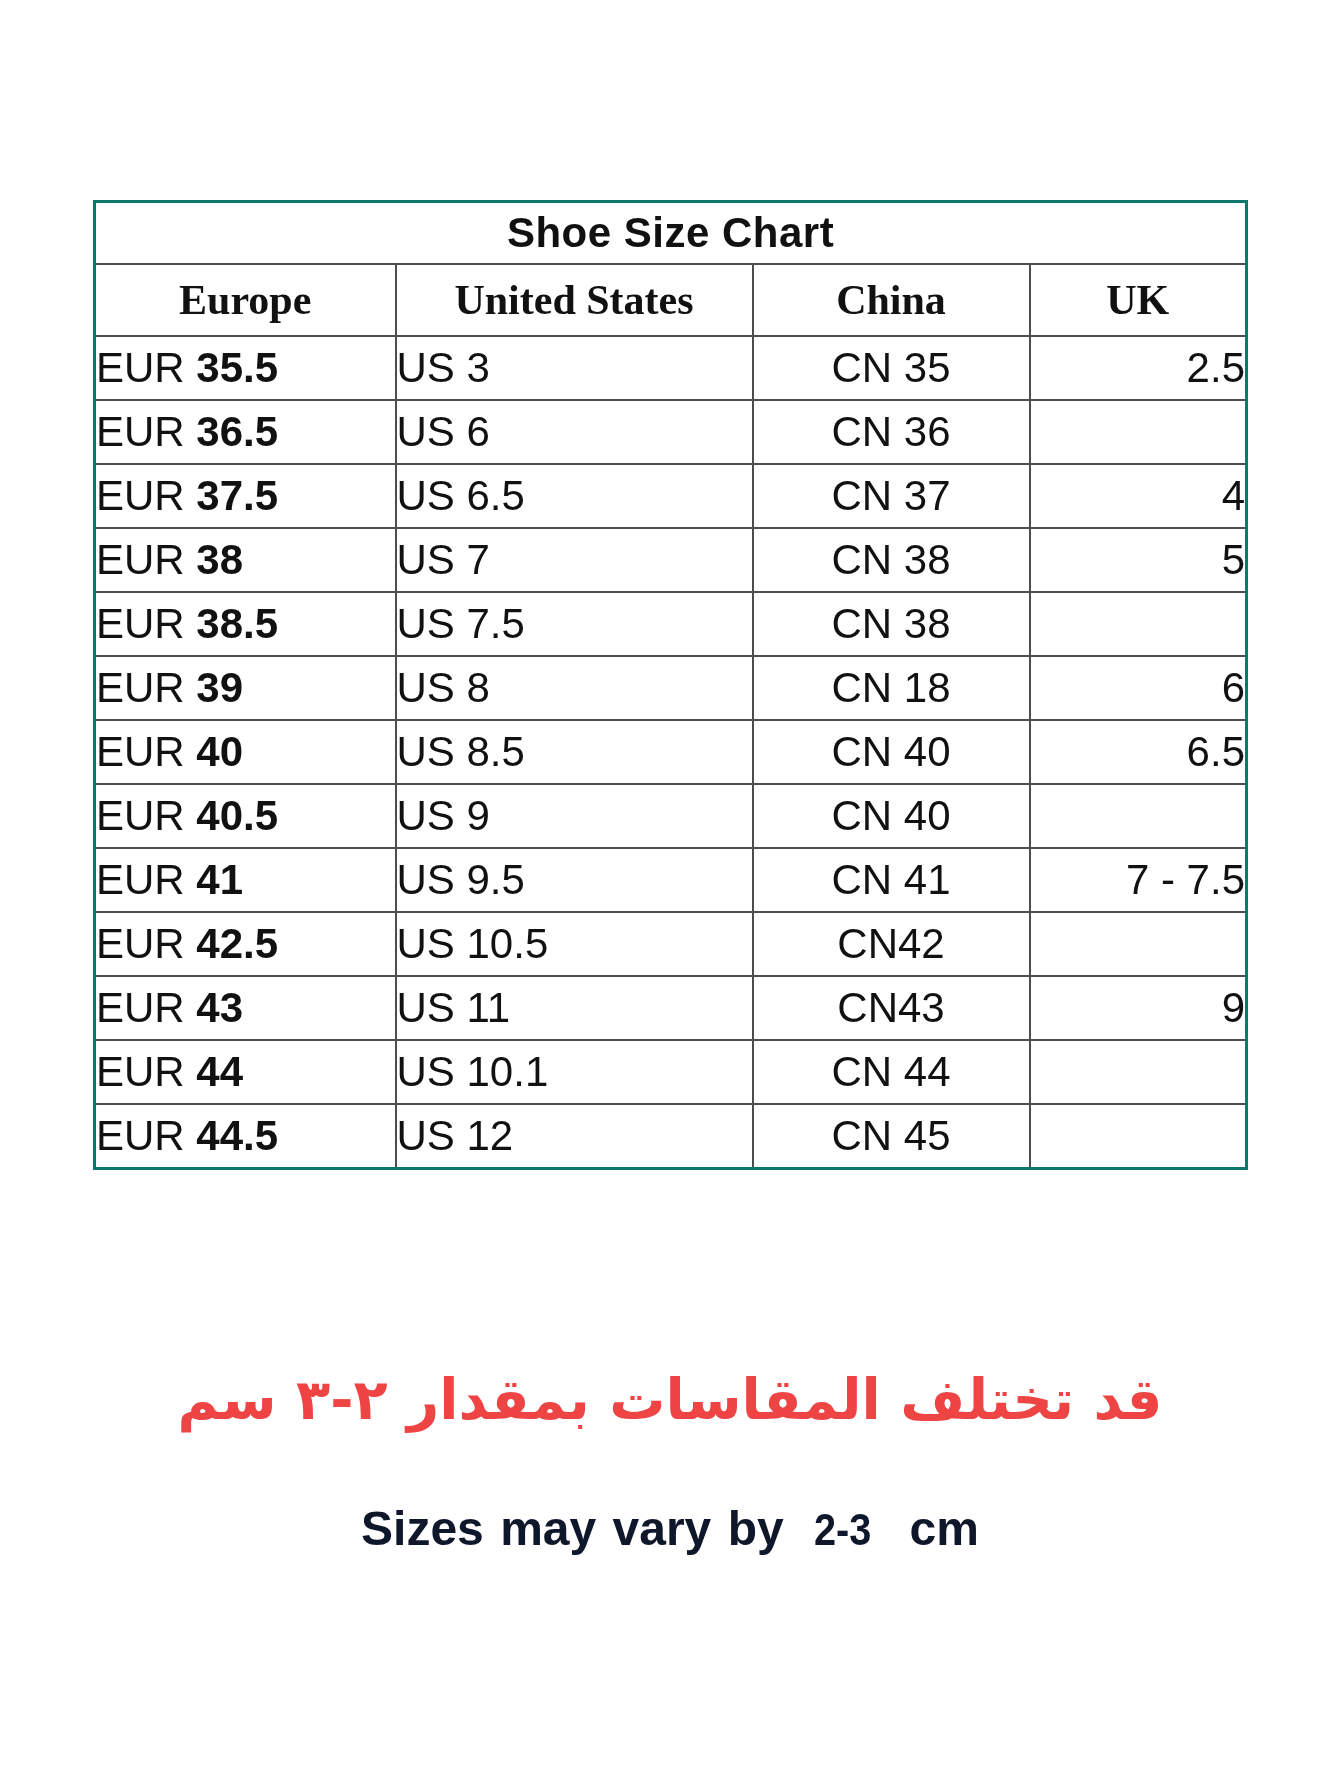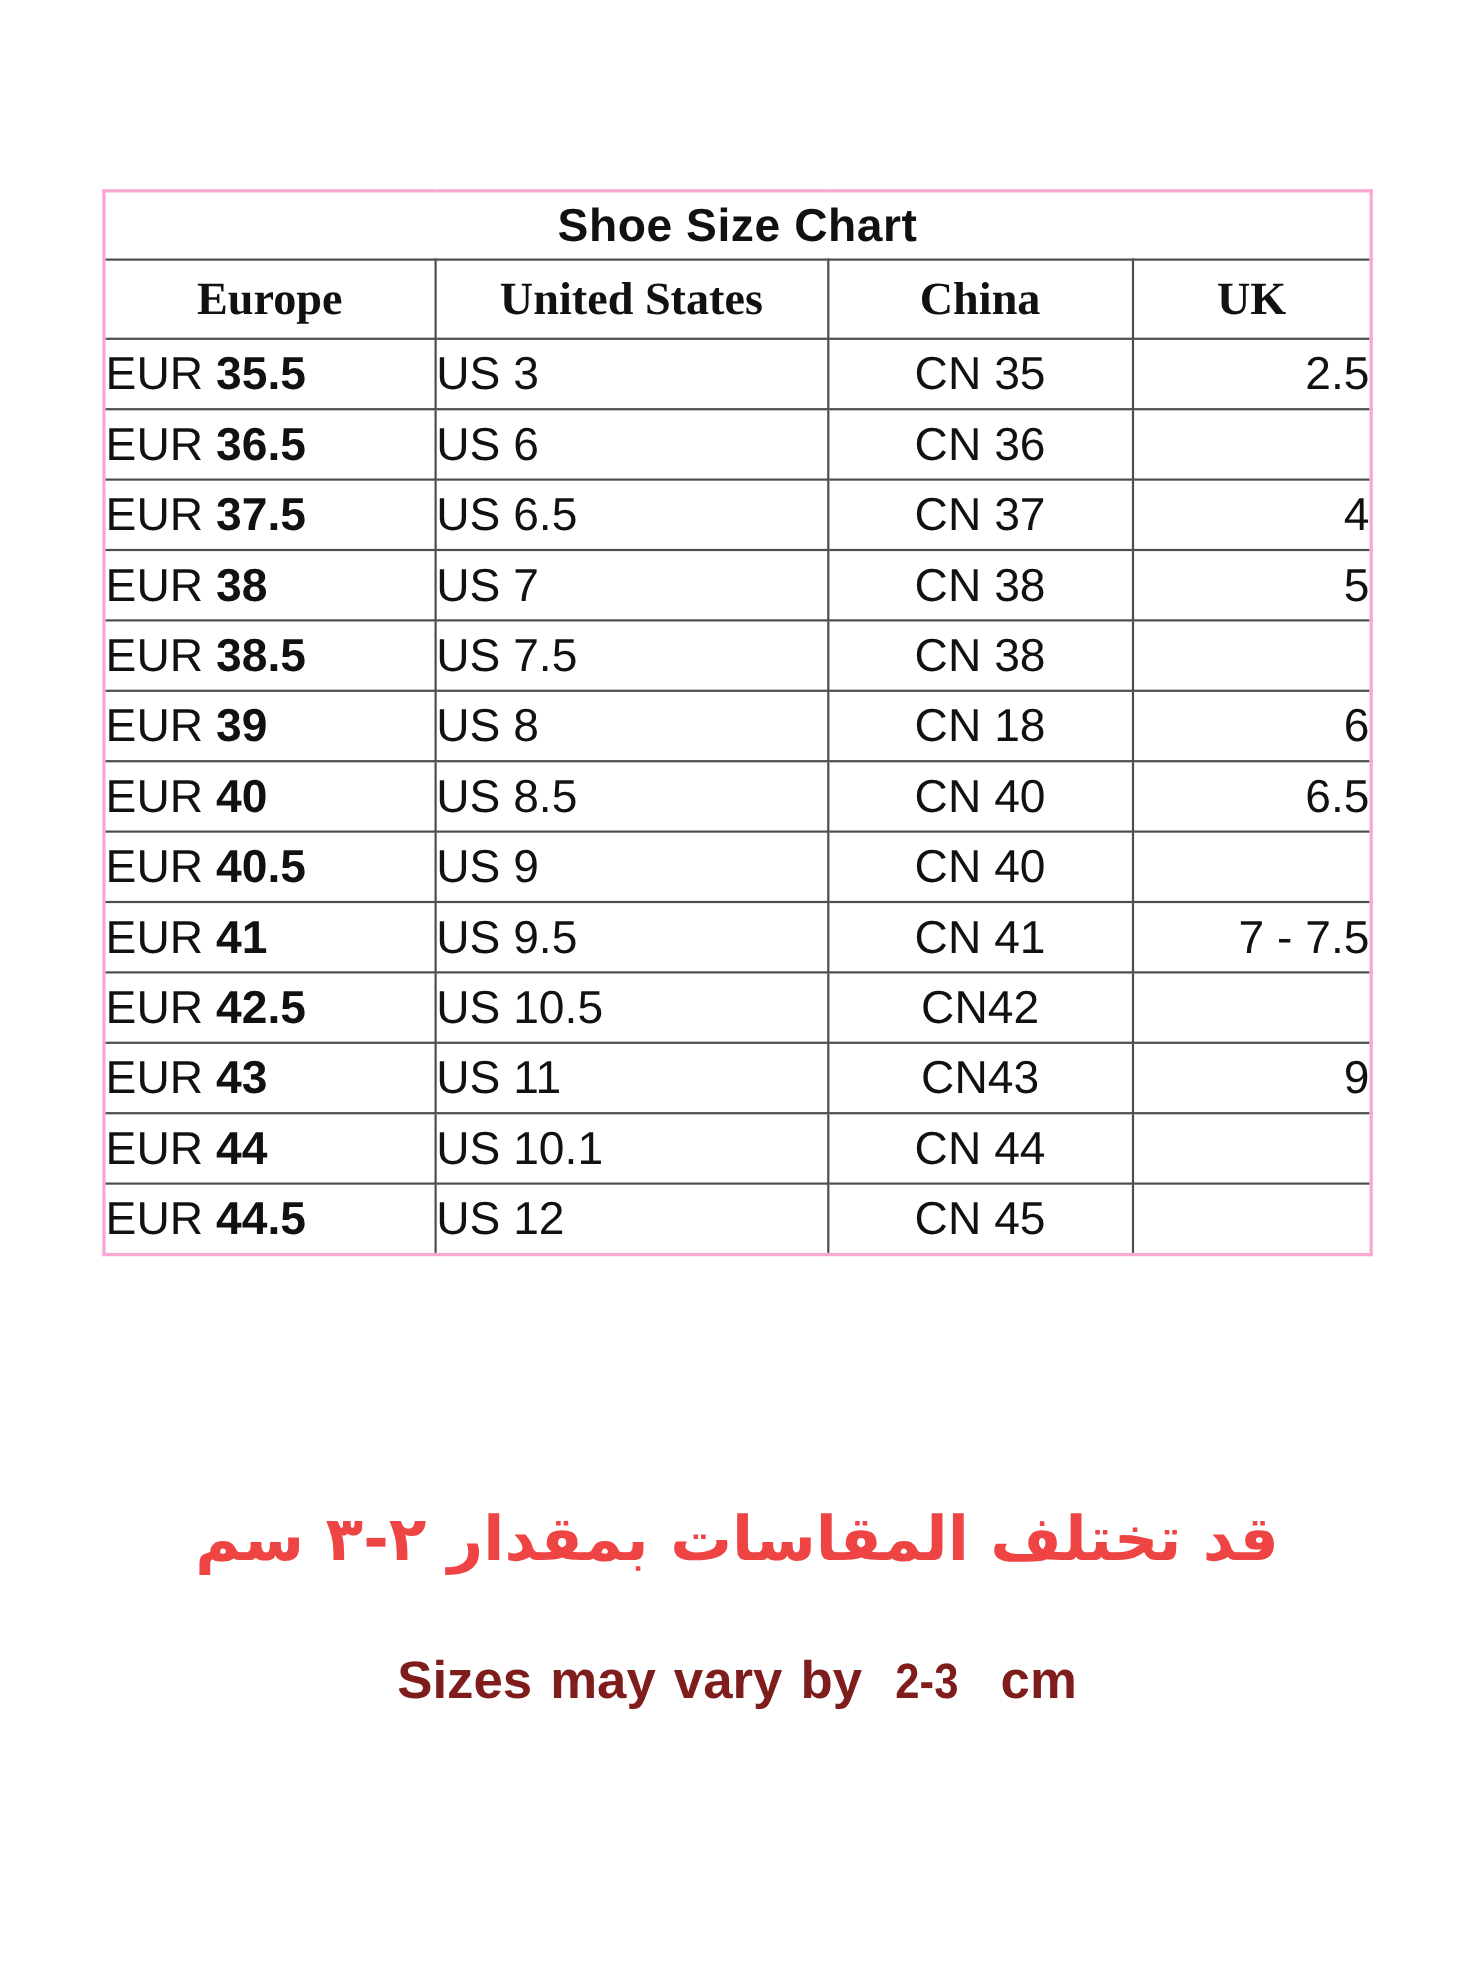--- a/index.html
+++ b/index.html
@@ -38,21 +38,21 @@
   table.size-table th,
   table.size-table td {
     border: 2px solid #4d4d4d;
     padding: 0;
     font-size: 42px;
     line-height: 1;
     white-space: nowrap;
     overflow: hidden;
     color: #111111;
   }
-  table.size-table { border: 3px solid #f9a8d4; }
+  table.size-table { border: 3px solid #0f766e; margin-top: 28px; }
   tr.title-row th {
     height: 60px;
     font-weight: 700;
     text-align: center;
     font-size: 42px;
     letter-spacing: 0.5px;
   }
   tr.header-row th {
     height: 70px;
     font-weight: 700;
@@ -89,21 +89,21 @@
   .note-en {
     position: absolute;
     left: 0;
     top: 1498px;
     width: 1340px;
     text-align: center;
     font-weight: 700;
     font-size: 48px;
     line-height: 1.3;
     word-spacing: 3px;
-    color: #7f1d1d;
+    color: #0f172a;
   }
   .note-en .range {
     display: inline-block;
     transform: scaleX(0.88);
     font-size: 0.94em;
     margin: 0 10px;
   }
   .note-en .unit {
     display: inline-block;
     margin-left: 8px;

